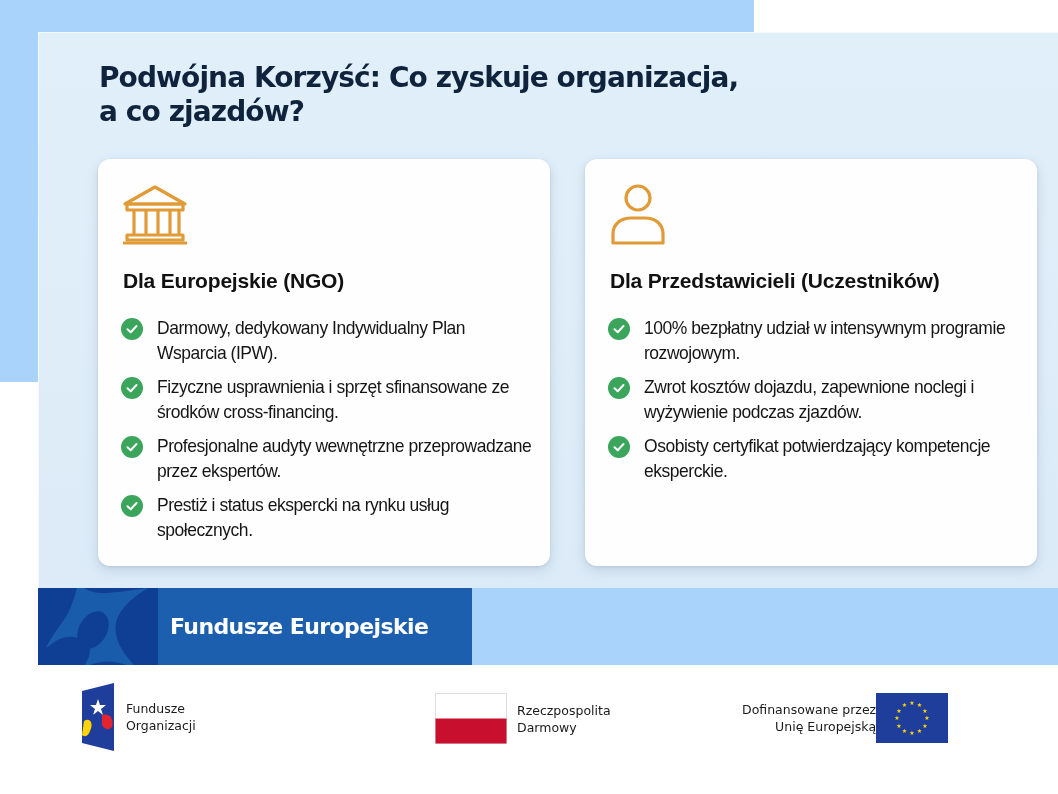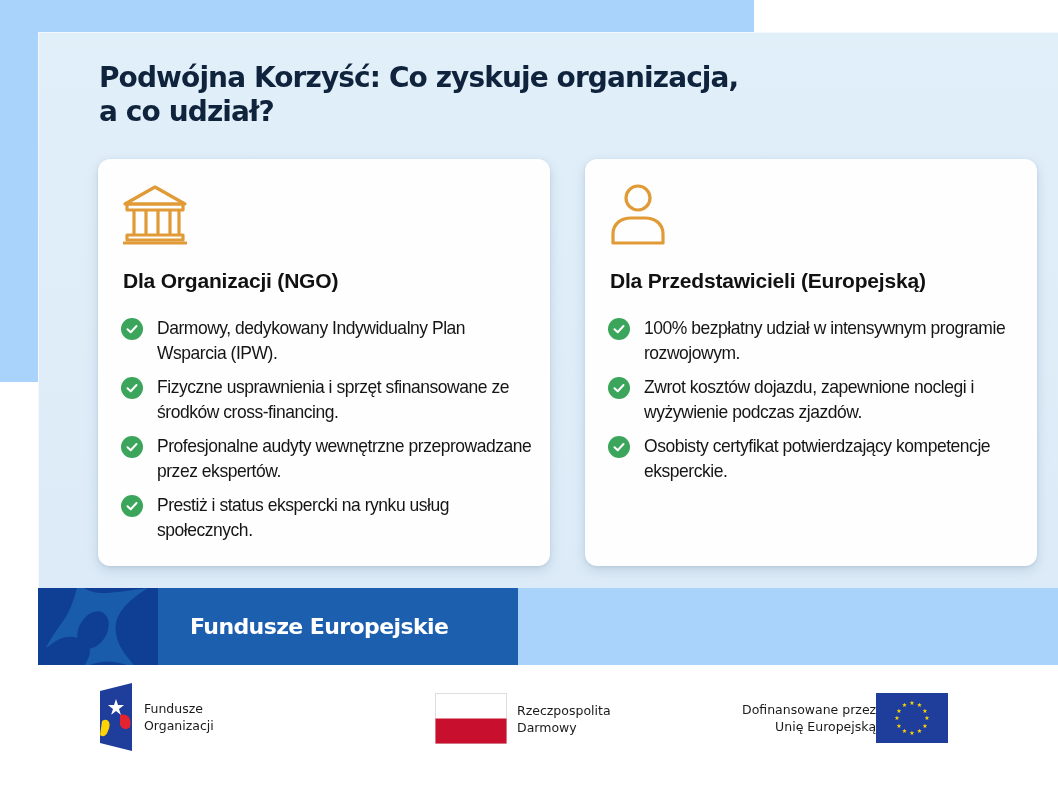--- a/index.html
+++ b/index.html
@@ -55,65 +55,65 @@
 
     .footer-band {
       position: absolute; left: 38px; top: 588px; width: 1020px; height: 77px;
       background: #a9d3fb;
     }
     .fe-stars {
       position: absolute; left: 0; top: 0; width: 120px; height: 77px;
       background: #0f3f95; overflow: hidden;
     }
     .fe-label-box {
-      position: absolute; left: 120px; top: 0; width: 360px; height: 77px;
+      position: absolute; left: 120px; top: 0; width: 314px; height: 77px;
       background: #1c5fae;
-      display: flex; align-items: center; padding-left: 32px;
+      display: flex; align-items: center; padding-left: 12px;
     }
     .fe-label {
       font-family: "DejaVu Sans", sans-serif; font-weight: bold; font-size: 22px;
       color: #ffffff; letter-spacing: -0.6px;
     }
 
     .logos { position: absolute; left: 0; top: 665px; width: 1058px; height: 129px; background: #ffffff; }
     .logo { position: absolute; display: flex; align-items: center; }
     .logo-text {
       font-family: "DejaVu Sans", sans-serif; font-size: 12.5px; line-height: 17px; color: #1a1a1a;
     }
-    .logo-fe { left: 98px; top: 18px; }
+    .logo-fe { left: 80px; top: 18px; }
     .logo-pl { left: 391px; top: 28px; padding-left: 44px; }
     .logo-eu { left: 742px; top: 28px; }
     .logo-eu .logo-text { text-align: right; }
   </style>
 </head>
 <body>
 
 <div class="bg-blue-top"></div>
 
 <div class="slide">
   <div class="title">
     <div>Podwójna Korzyść: Co zyskuje organizacja,</div>
-    <div>a co udział?</div>
+    <div>a co zjazdów?</div>
   </div>
 
   <div class="card left">
     <svg class="card-icon" viewBox="0 0 66 64">
       <g fill="none" stroke="#e09a36" stroke-width="3.2" stroke-linejoin="round">
         <path d="M3 21 L33 4 L63 21 Z"></path>
         <rect x="5" y="21" width="56" height="6"></rect>
         <line x1="12" y1="27" x2="12" y2="52"></line>
         <line x1="24" y1="27" x2="24" y2="52"></line>
         <line x1="36" y1="27" x2="36" y2="52"></line>
         <line x1="48" y1="27" x2="48" y2="52"></line>
         <line x1="57" y1="27" x2="57" y2="52"></line>
         <rect x="5" y="52" width="56" height="5"></rect>
         <line x1="1" y1="60" x2="65" y2="60"></line>
       </g>
     </svg>
-    <div class="card-title">Dla Organizacji (NGO)</div>
+    <div class="card-title">Dla Europejskie (NGO)</div>
     <ul class="bullets">
       <li class="bullet">
         <svg class="check" viewBox="0 0 22 22">
             <circle cx="11" cy="11" r="11" fill="#3ca55c"></circle>
             <path d="M6.5 11.3 L9.7 14.3 L15.5 8" fill="none" stroke="#fff" stroke-width="2" stroke-linecap="round" stroke-linejoin="round"></path>
           </svg>
         <span class="bullet-text">Darmowy, dedykowany Indywidualny Plan Wsparcia (IPW).</span>
       </li>
       <li class="bullet">
         <svg class="check" viewBox="0 0 22 22">
@@ -139,21 +139,21 @@
     </ul>
   </div>
 
   <div class="card right">
     <svg class="card-icon" viewBox="0 0 66 64">
       <g fill="none" stroke="#e09a36" stroke-width="3.2" stroke-linejoin="round">
         <circle cx="29" cy="15" r="12"></circle>
         <path d="M4 60 L4 51 C4 40 13 35 22 35 L36 35 C45 35 54 40 54 51 L54 60 Z"></path>
       </g>
     </svg>
-    <div class="card-title">Dla Przedstawicieli (Europejską)</div>
+    <div class="card-title">Dla Przedstawicieli (Uczestników)</div>
     <ul class="bullets">
       <li class="bullet">
         <svg class="check" viewBox="0 0 22 22">
             <circle cx="11" cy="11" r="11" fill="#3ca55c"></circle>
             <path d="M6.5 11.3 L9.7 14.3 L15.5 8" fill="none" stroke="#fff" stroke-width="2" stroke-linecap="round" stroke-linejoin="round"></path>
           </svg>
         <span class="bullet-text">100% bezpłatny udział w intensywnym programie rozwojowym.</span>
       </li>
       <li class="bullet">
         <svg class="check" viewBox="0 0 22 22">

